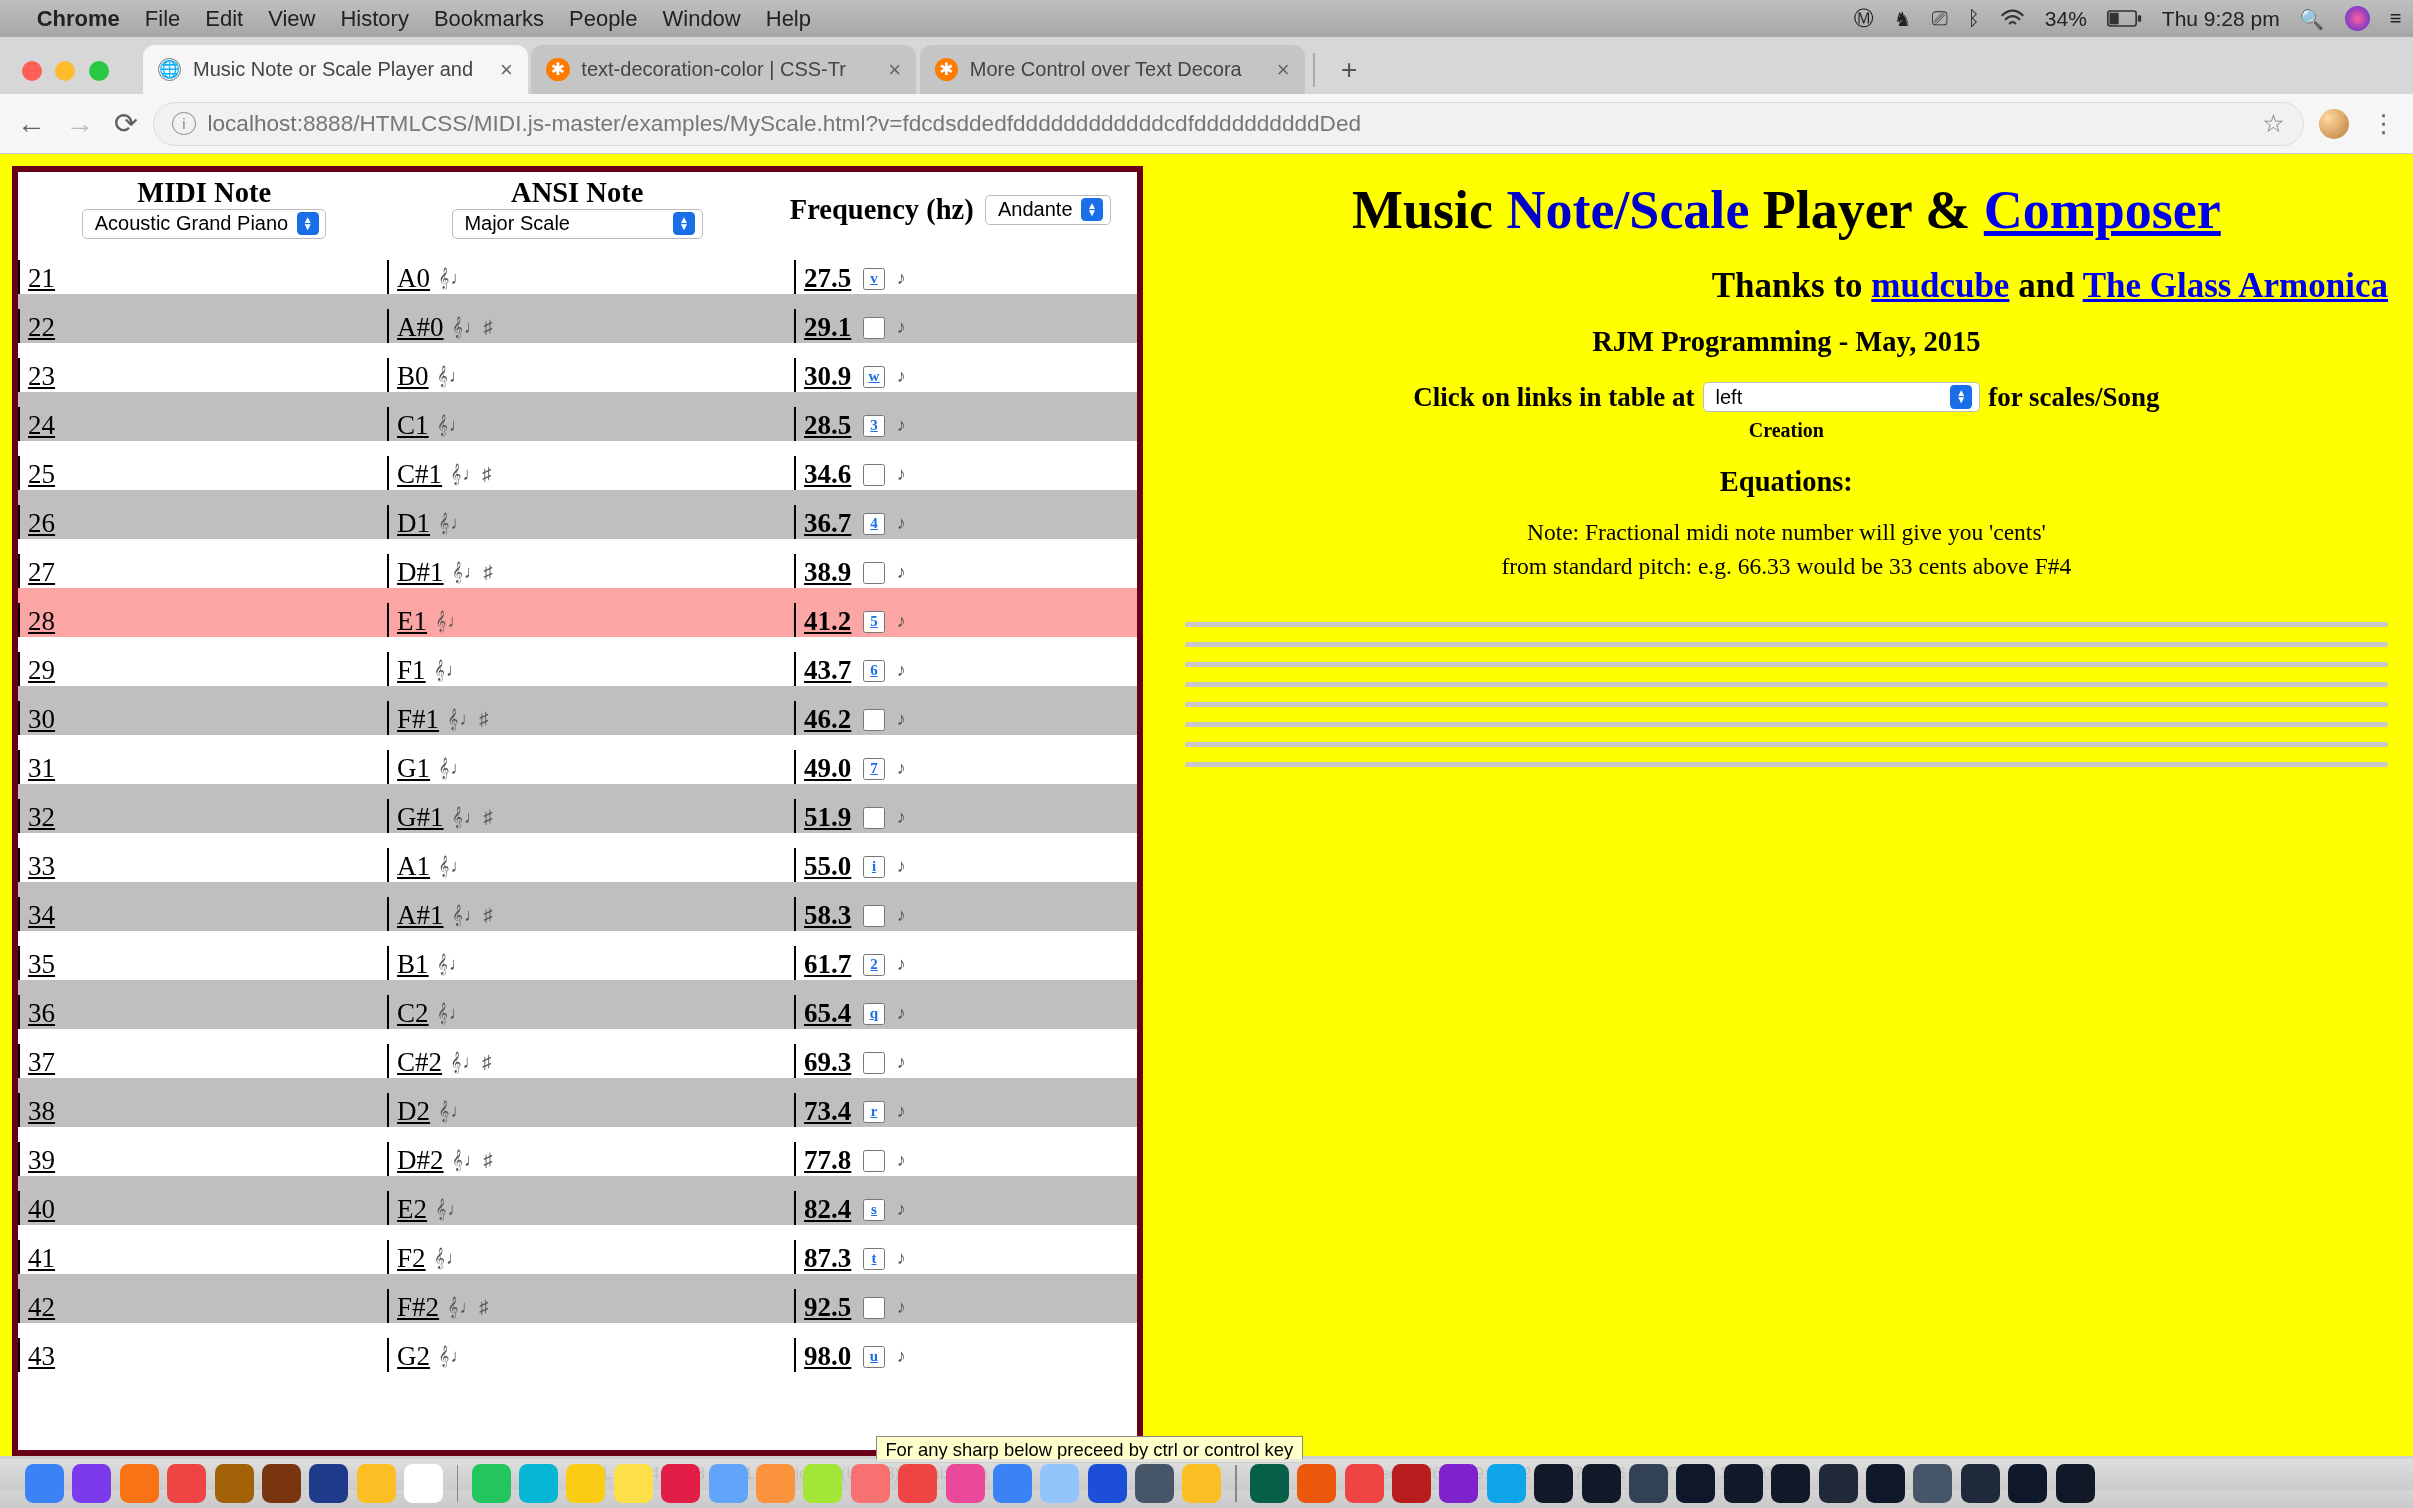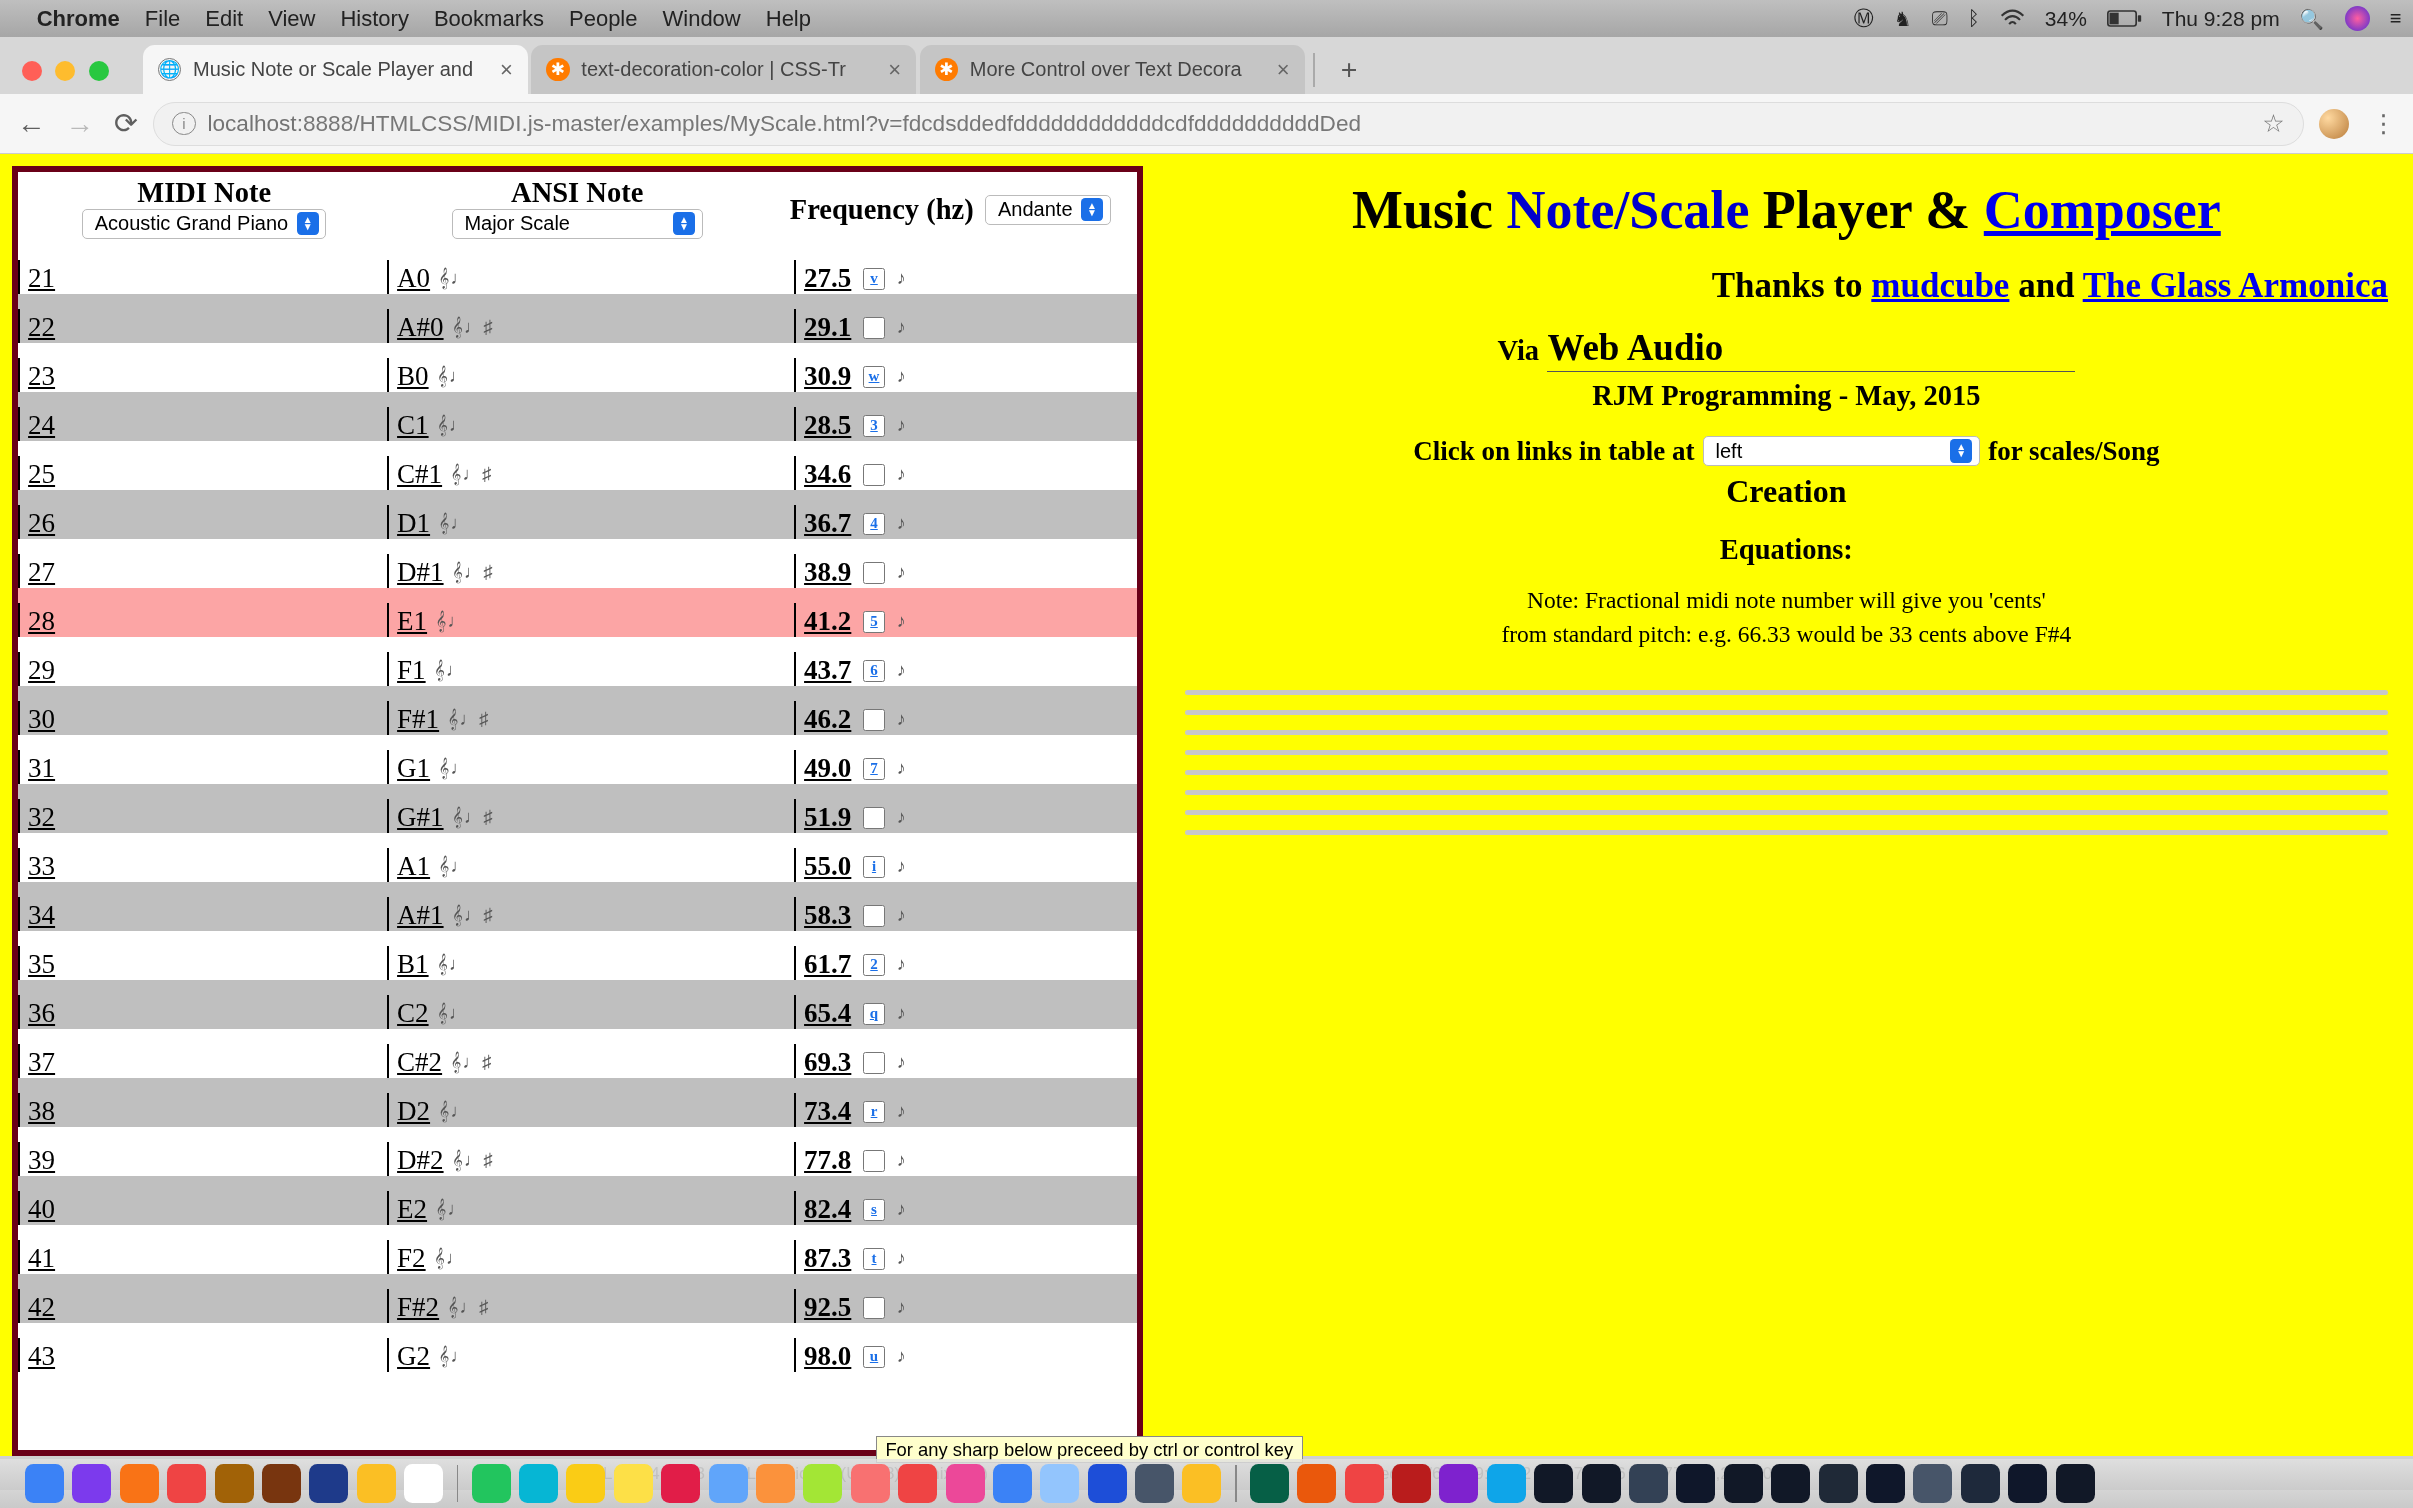--- a/index.html
+++ b/index.html
@@ -535,35 +535,31 @@
       </div>
   </div>
 
   <div class="rightcol">
     <h1>
       <span>Music </span><span class="blue">Note/Scale</span><span> Player &amp; </span><span class="link">Composer</span>
     </h1>
     <div class="thanks">
       <span>Thanks to </span><a>mudcube</a><span> and </span><a>The Glass Armonica</a>
     </div>
-    <div class="via">
-      <span>Via</span>
-      <span class="wa">Web Audio</span>
-    </div>
     <div class="byline">RJM Programming - May, 2015</div>
     <div class="clickrow">
       <span>Click on links in table at</span>
       <span class="mac-select" style="min-width:277px;">
         <span>left</span>
         <span style="flex:1"></span>
         <span class="caret">▲<br>▼</span>
       </span>
       <span>for scales/Song</span>
     </div>
-    <div class="byline" style="font-size:32px;">Creation</div>
+    <div class="byline" style="font-size:20px;">Creation</div>
 
     <div class="eq-h">Equations:</div>
     <div class="note-line">
       <div>Note: Fractional midi note number will give you 'cents'</div>
       <div>from standard pitch: e.g. 66.33 would be 33 cents above F#4</div>
     </div>
 
     <div class="hr-stack">
       <hr>
         <hr>

